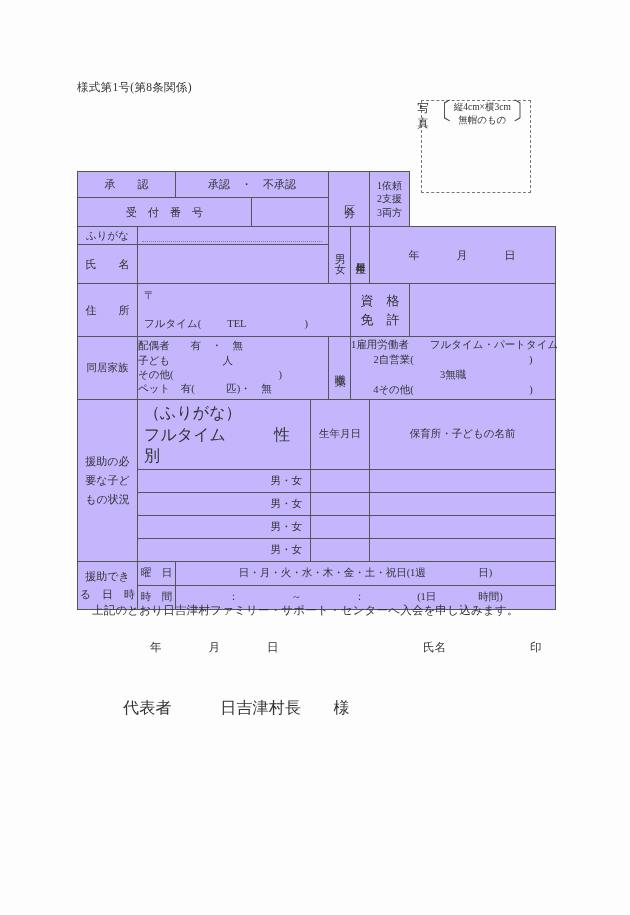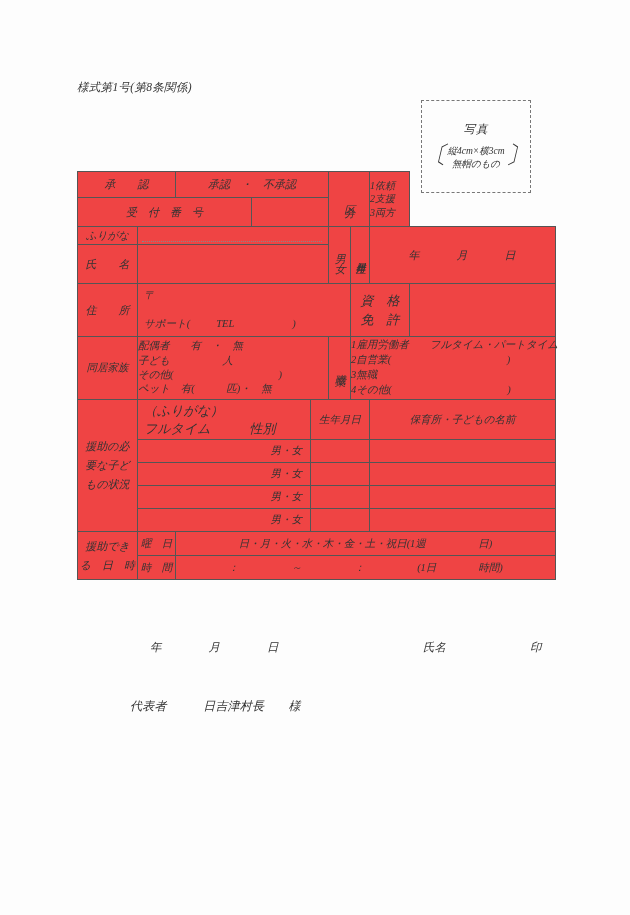--- a/index.html
+++ b/index.html
@@ -14,21 +14,20 @@
     font-family: "Liberation Serif", "DejaVu Serif", serif;
     color: #333333;
     font-size: 11px;
     overflow: hidden;
   }
 
   .page {
     position: absolute;
     inset: 0;
     background: #fdfdfd;
-    font-style: italic;
   }
 
   
   .form-no {
     position: absolute;
     left: 77px;
     top: 80px;
     font-size: 11.5px;
     letter-spacing: 0.3px;
     white-space: nowrap;
@@ -47,22 +46,22 @@
   
   .photo-box {
     position: absolute;
     left: 421px;
     top: 100px;
     width: 110px;
     height: 93px;
     border: 1px dashed #777;
     box-sizing: border-box;
     display: flex;
-    flex-direction: column;
-    align-items: center;
+    flex-direction: row;
+    align-items: flex-start;
     justify-content: center;
   }
   .photo-label {
     font-size: 11.5px;
     letter-spacing: 1px;
     margin-bottom: 8px;
   }
   .photo-spec {
     display: flex;
     align-items: stretch;
@@ -88,21 +87,21 @@
     top: 171px;
     width: 478px;
     border-collapse: collapse;
     table-layout: fixed;
     font-size: 11px;
   }
   .tbl td {
     border: 1px solid #555;
     padding: 0;
     vertical-align: middle;
-    background: #ef4444;
+    background: #c4b5fd;
   }
   .lbl {
     text-align: center;
     white-space: nowrap;
   }
   .pad { padding: 3px 5px; }
 
   .vert {
     writing-mode: vertical-rl;
     text-orientation: upright;
@@ -131,21 +130,21 @@
     height: 11px;
     margin: 0 6px 0 4px;
   }
 
   .multi {
     line-height: 1.38;
     padding: 3px 6px;
     white-space: nowrap;
     font-size: 10.5px;
   }
-  .opt-list { font-size: 10.5px; line-height: 1.42; padding: 3px 5px; white-space: nowrap; }
+  .opt-list { font-size: 10.5px; line-height: 1.42; padding: 3px 5px; white-space: nowrap; text-align: center; }
 
   .dash-top { border-top: 1px dashed #999 !important; }
 
   .label-stack {
     line-height: 1.75;
     text-align: center;
     white-space: nowrap;
     font-size: 11px;
   }
 
@@ -184,23 +183,23 @@
   .center-name {
     position: absolute;
     left: 86px;
     top: 678px;
     font-size: 11.5px;
     white-space: nowrap;
     letter-spacing: 0.2px;
   }
   .rep-line {
     position: absolute;
-    left: 130px;
+    left: 123px;
     top: 698px;
-    font-size: 12px;
+    font-size: 16px;
     white-space: nowrap;
     letter-spacing: 0.2px;
   }
   .gap-s { display: inline-block; width: 26px; }
   .gap-l { display: inline-block; width: 58px; }
 </style>
 </head>
 <body>
 
 <div class="page">
@@ -277,21 +276,21 @@
       <td class="lbl pad" style="height:38px">氏　　名</td>
       <td colspan="5"></td>
     </tr>
 
     <tr>
       <td class="lbl pad" style="height:52px">住　　所</td>
       <td colspan="6" style="padding:3px 6px">
         <div style="font-size:11px;line-height:1.2">〒</div>
         <div style="height:14px"></div>
         <div style="font-size:10.5px;white-space:nowrap">
-          <span>サポート(</span><span class="gap-s"></span><span>TEL</span><span class="gap-l"></span><span>)</span>
+          <span>フルタイム(</span><span class="gap-s"></span><span>TEL</span><span class="gap-l"></span><span>)</span>
         </div>
       </td>
       <td class="lbl" colspan="2">
         <div class="label-stack" style="line-height:1.5;font-size:13px">
           <div>資　格</div>
           <div>免　許</div>
         </div>
       </td>
       <td></td>
     </tr>
@@ -318,21 +317,21 @@
     </tr>
 
     <tr>
       <td rowspan="5" class="lbl">
         <div class="label-stack">
           <div>援助の必</div>
           <div>要な子ど</div>
           <div>もの状況</div>
         </div>
       </td>
-      <td colspan="4" style="height:30px;padding:2px 6px;font-size:13px;line-height:1.35">
+      <td colspan="4" style="height:30px;padding:2px 6px;font-size:16px;line-height:1.35">
         <div>（ふりがな）</div>
         <div>フルタイム　　　性別</div>
       </td>
       <td colspan="3" class="lbl" style="font-size:10.5px">生年月日</td>
       <td colspan="2" class="lbl" style="font-size:10.5px">保育所・子どもの名前</td>
     </tr>
 
     <tr>
       <td colspan="4" style="height:22px;text-align:right;padding-right:8px;font-size:10.5px">
         <span>男・女</span>
@@ -372,18 +371,19 @@
       <td class="lbl" style="height:23px;font-size:10.5px">曜　日</td>
       <td colspan="8" class="lbl" style="font-size:10.5px">日・月・火・水・木・金・土・祝日(1週　　　　　日)</td>
     </tr>
     <tr>
       <td class="lbl" style="height:23px;font-size:10.5px">時　間</td>
       <td colspan="8" class="lbl" style="font-size:10.5px">：　　　　　～　　　　　：　　　　　(1日　　　　時間)</td>
     </tr>
   </tbody>
     </table>
 
+  <div class="statement">上記のとおり日吉津村ファミリー・サポート・センターへ入会を申し込みます。</div>
   <div class="date-line">年　　　　月　　　　日</div>
   <div class="name-line">氏名</div>
   <div class="seal-line">印</div>
   <div class="rep-line">代表者　　　日吉津村長　　様</div>
 
 </div>
 
 </body></html>

